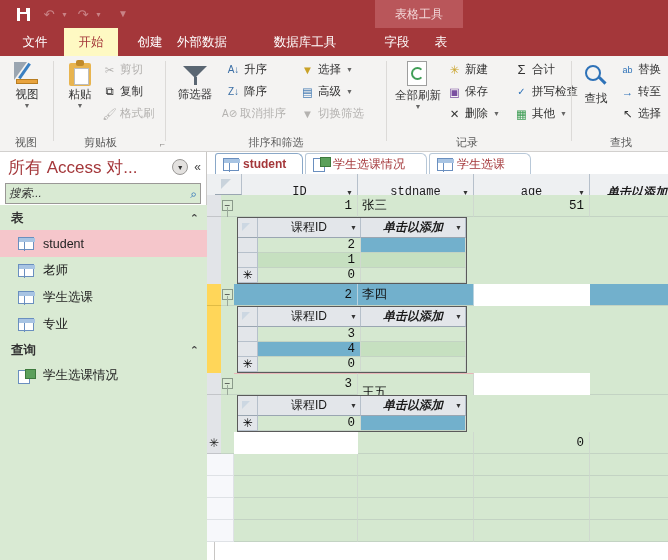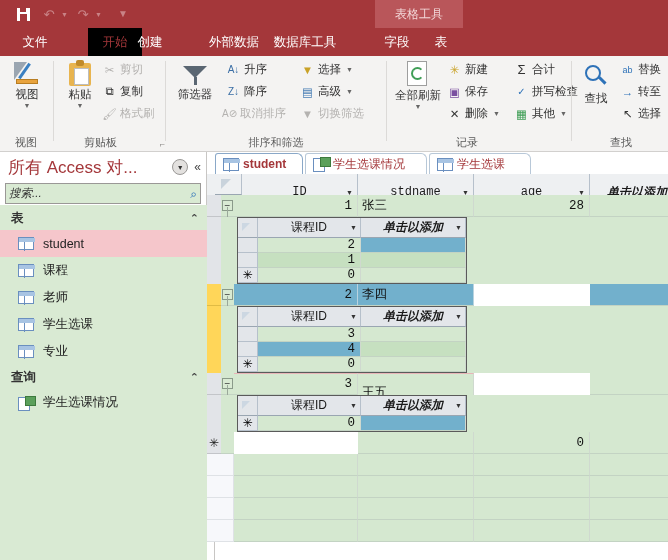--- a/index.html
+++ b/index.html
@@ -38,21 +38,21 @@
   
   .tabstrip {
     position: absolute; top: 28px; left: 0; width: 668px; height: 28px;
     background: #a4373a;
   }
   .rtab {
     position: absolute; top: 0; height: 28px; padding: 0 9px;
     display: flex; align-items: center; justify-content: center;
     color: #fff; font-size: 12.5px; white-space: nowrap;
   }
-  .rtab.active { background: #000000; color: #a4373a; margin-left: 24px; }
+  .rtab.active { background: #fef9c3; color: #a4373a; }
   .tellme {
     position: absolute; top: 28px; left: 470px; height: 28px;
     display: flex; align-items: center; gap: 5px;
     color: #e8c2c3; font-size: 12px;
   }
   .bulb { font-size: 12px; color: #e8c2c3; }
 
   
   .ribbon {
     position: absolute; top: 56px; left: 0; width: 668px; height: 96px;
@@ -260,21 +260,21 @@
         <span style="font-size:10px">▼</span>
       </div>
     </div>
     <div class="ctx-tool">表格工具</div>
   </div>
 
   <div class="tabstrip">
     <div class="rtab" style="left:10px;width:50px">文件</div>
     <div class="rtab active" style="left:64px;width:54px">开始</div>
     <div class="rtab" style="left:124px;width:52px">创建</div>
-    <div class="rtab" style="left:196px;width:76px">外部数据</div>
+    <div class="rtab" style="left:164px;width:76px">外部数据</div>
     <div class="rtab" style="left:260px;width:90px">数据库工具</div>
     <div class="rtab" style="left:375px;width:44px">字段</div>
     <div class="rtab" style="left:423px;width:36px">表</div>
     <div class="tellme">
       <span class="bulb">♀</span>
       <span>告诉我您想要做什么...</span>
     </div>
   </div>
 
   <div class="ribbon">
@@ -436,24 +436,20 @@
       <div class="nav-group">
         <span class="gname">表</span>
         <span class="chev">⌃</span>
       </div>
       <div class="nav-item sel">
         <span class="tbl-ico"></span>
         <span>student</span>
       </div>
       <div class="nav-item">
         <span class="tbl-ico"></span>
-        <span>课程</span>
-      </div>
-      <div class="nav-item">
-        <span class="tbl-ico"></span>
         <span>老师</span>
       </div>
       <div class="nav-item">
         <span class="tbl-ico"></span>
         <span>学生选课</span>
       </div>
       <div class="nav-item">
         <span class="tbl-ico"></span>
         <span>专业</span>
       </div>
@@ -507,21 +503,21 @@
           <span>单击以添加</span>
 
         </div>
       </div>
 
       <div class="drow" style="top:21px;height:22px">
         <div class="selbar" style="top:0;height:22px;background:#e2e4e8;border-bottom:1px solid #c3c5c9"></div>
         <div class="recsel" style="top:0;height:22px;background:#d5e8d0;border-bottom:1px solid #c3d3c3"></div>
         <div class="dcell num" style="left:27px;width:124px;top:0;height:22px;background:#d5e8d0">1</div>
         <div class="dcell txt" style="left:151px;width:116px;top:0;height:22px;background:#d5e8d0">张三</div>
-        <div class="dcell num" style="left:267px;width:116px;top:0;height:22px;background:#d5e8d0">28</div>
+        <div class="dcell num" style="left:267px;width:116px;top:0;height:22px;background:#d5e8d0">51</div>
         <div class="dcell" style="left:383px;width:95px;top:0;height:22px;background:#d5e8d0"></div>
         <div class="expander" style="left:15px;top:5px">−</div>
       </div>
 
       <div class="elbow" style="left:20px;top:33px;width:10px;height:24px"></div>
       <div class="drow" style="top:43px;height:67px;background:#d5e8d0">
         <div class="selbar" style="top:0;height:67px;background:#e2e4e8"></div>
       </div>
       <div class="sub" style="left:30px;top:43px;width:230px;height:67px">
         <div class="sub-hdr" style="width:228px">

